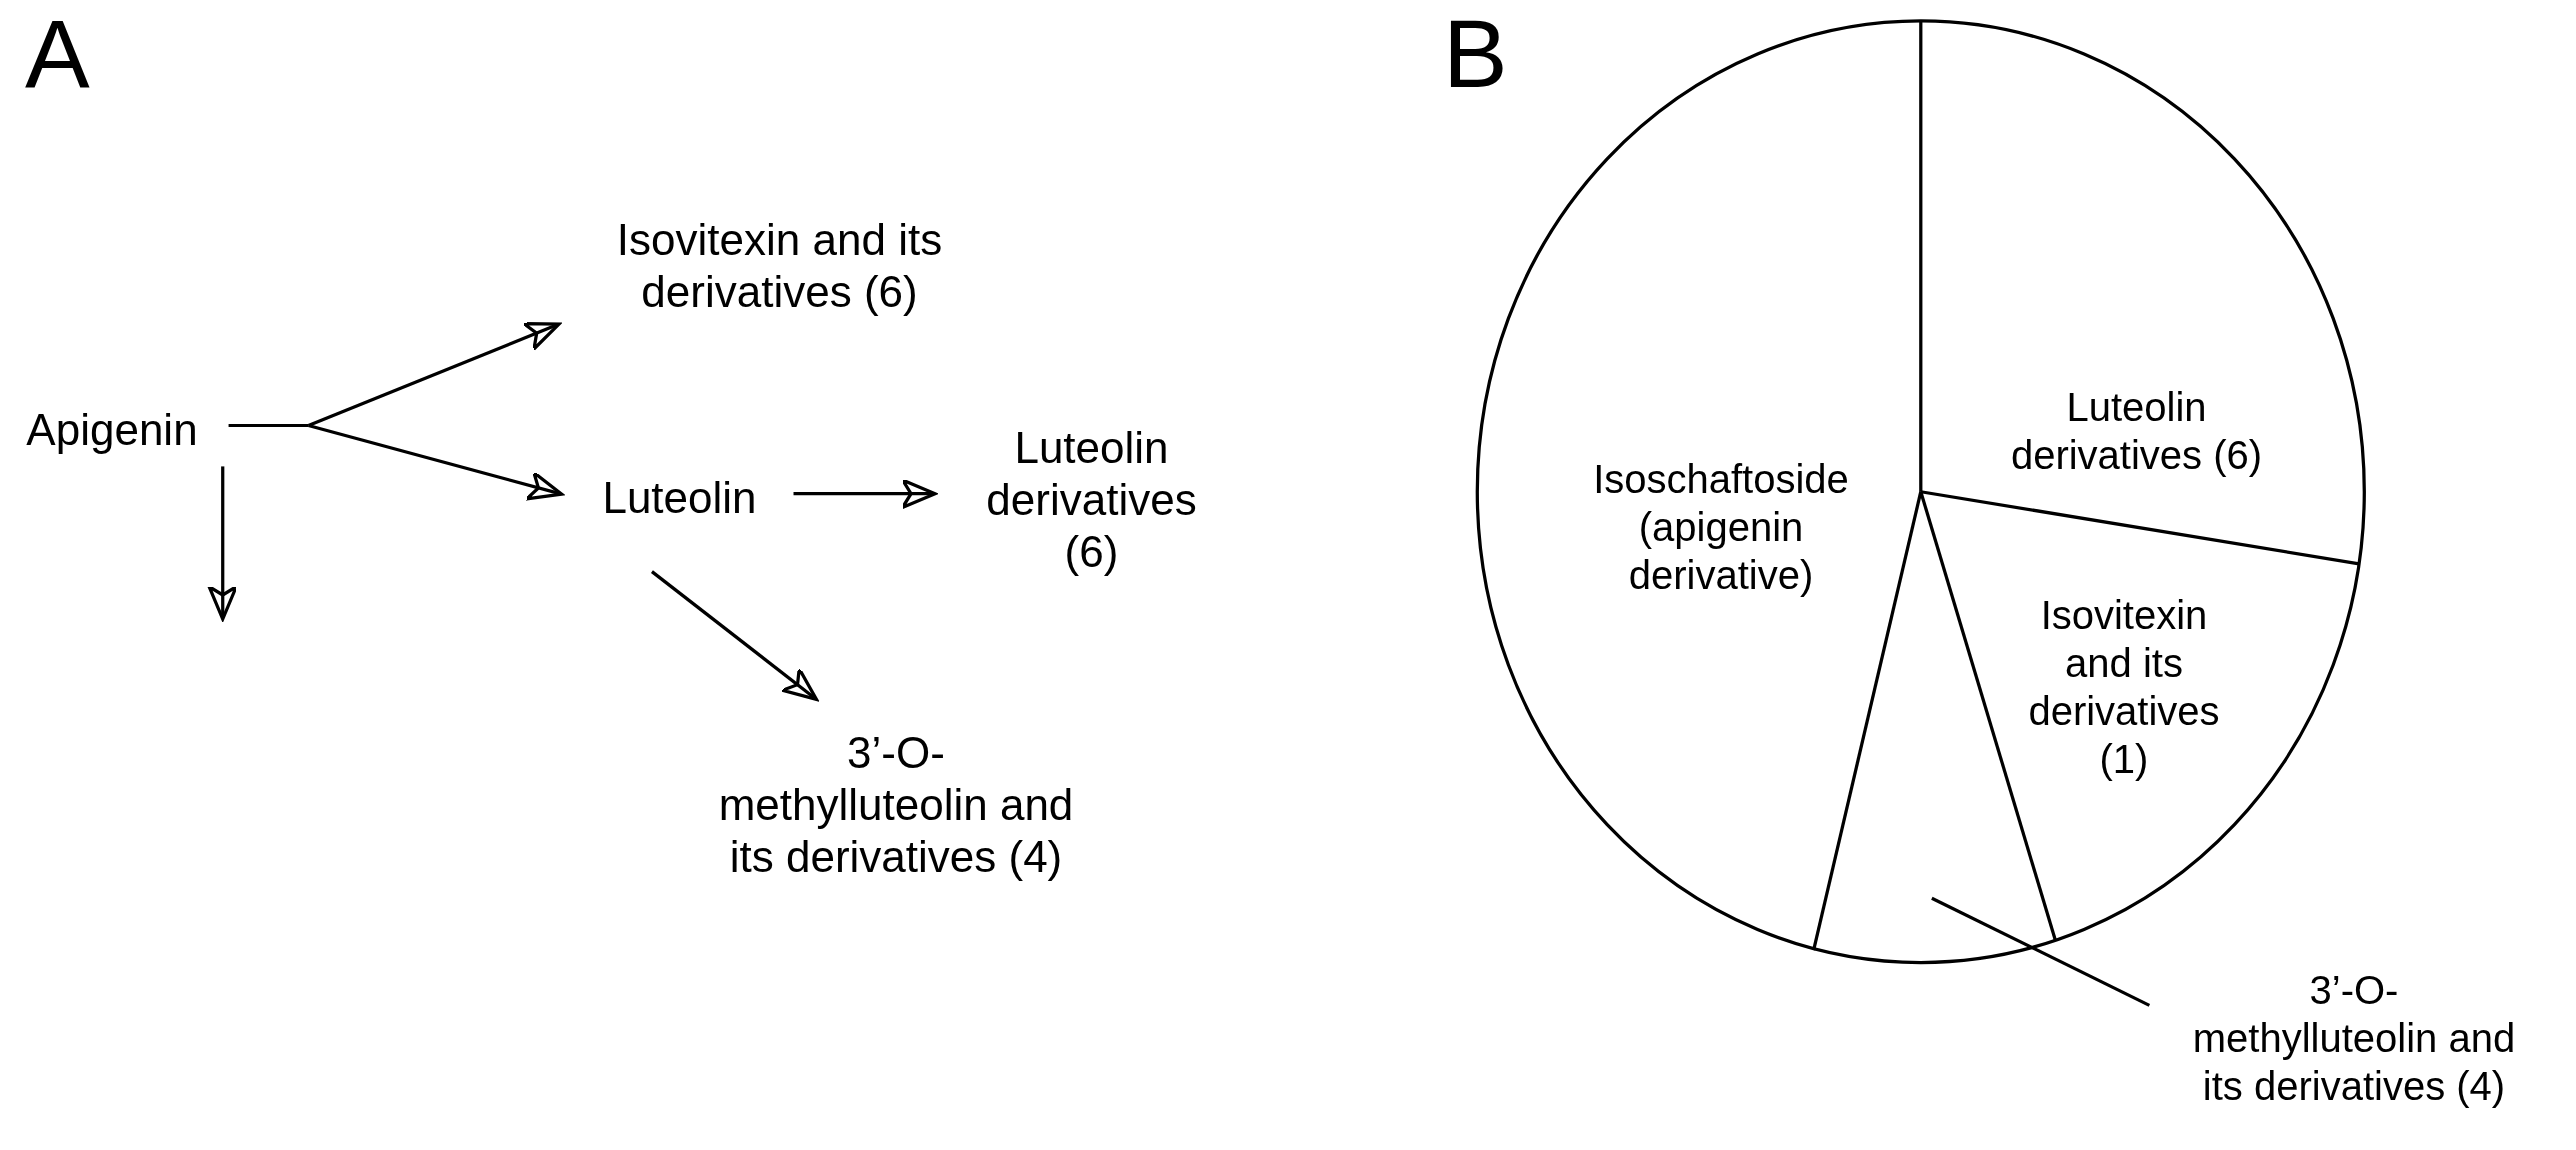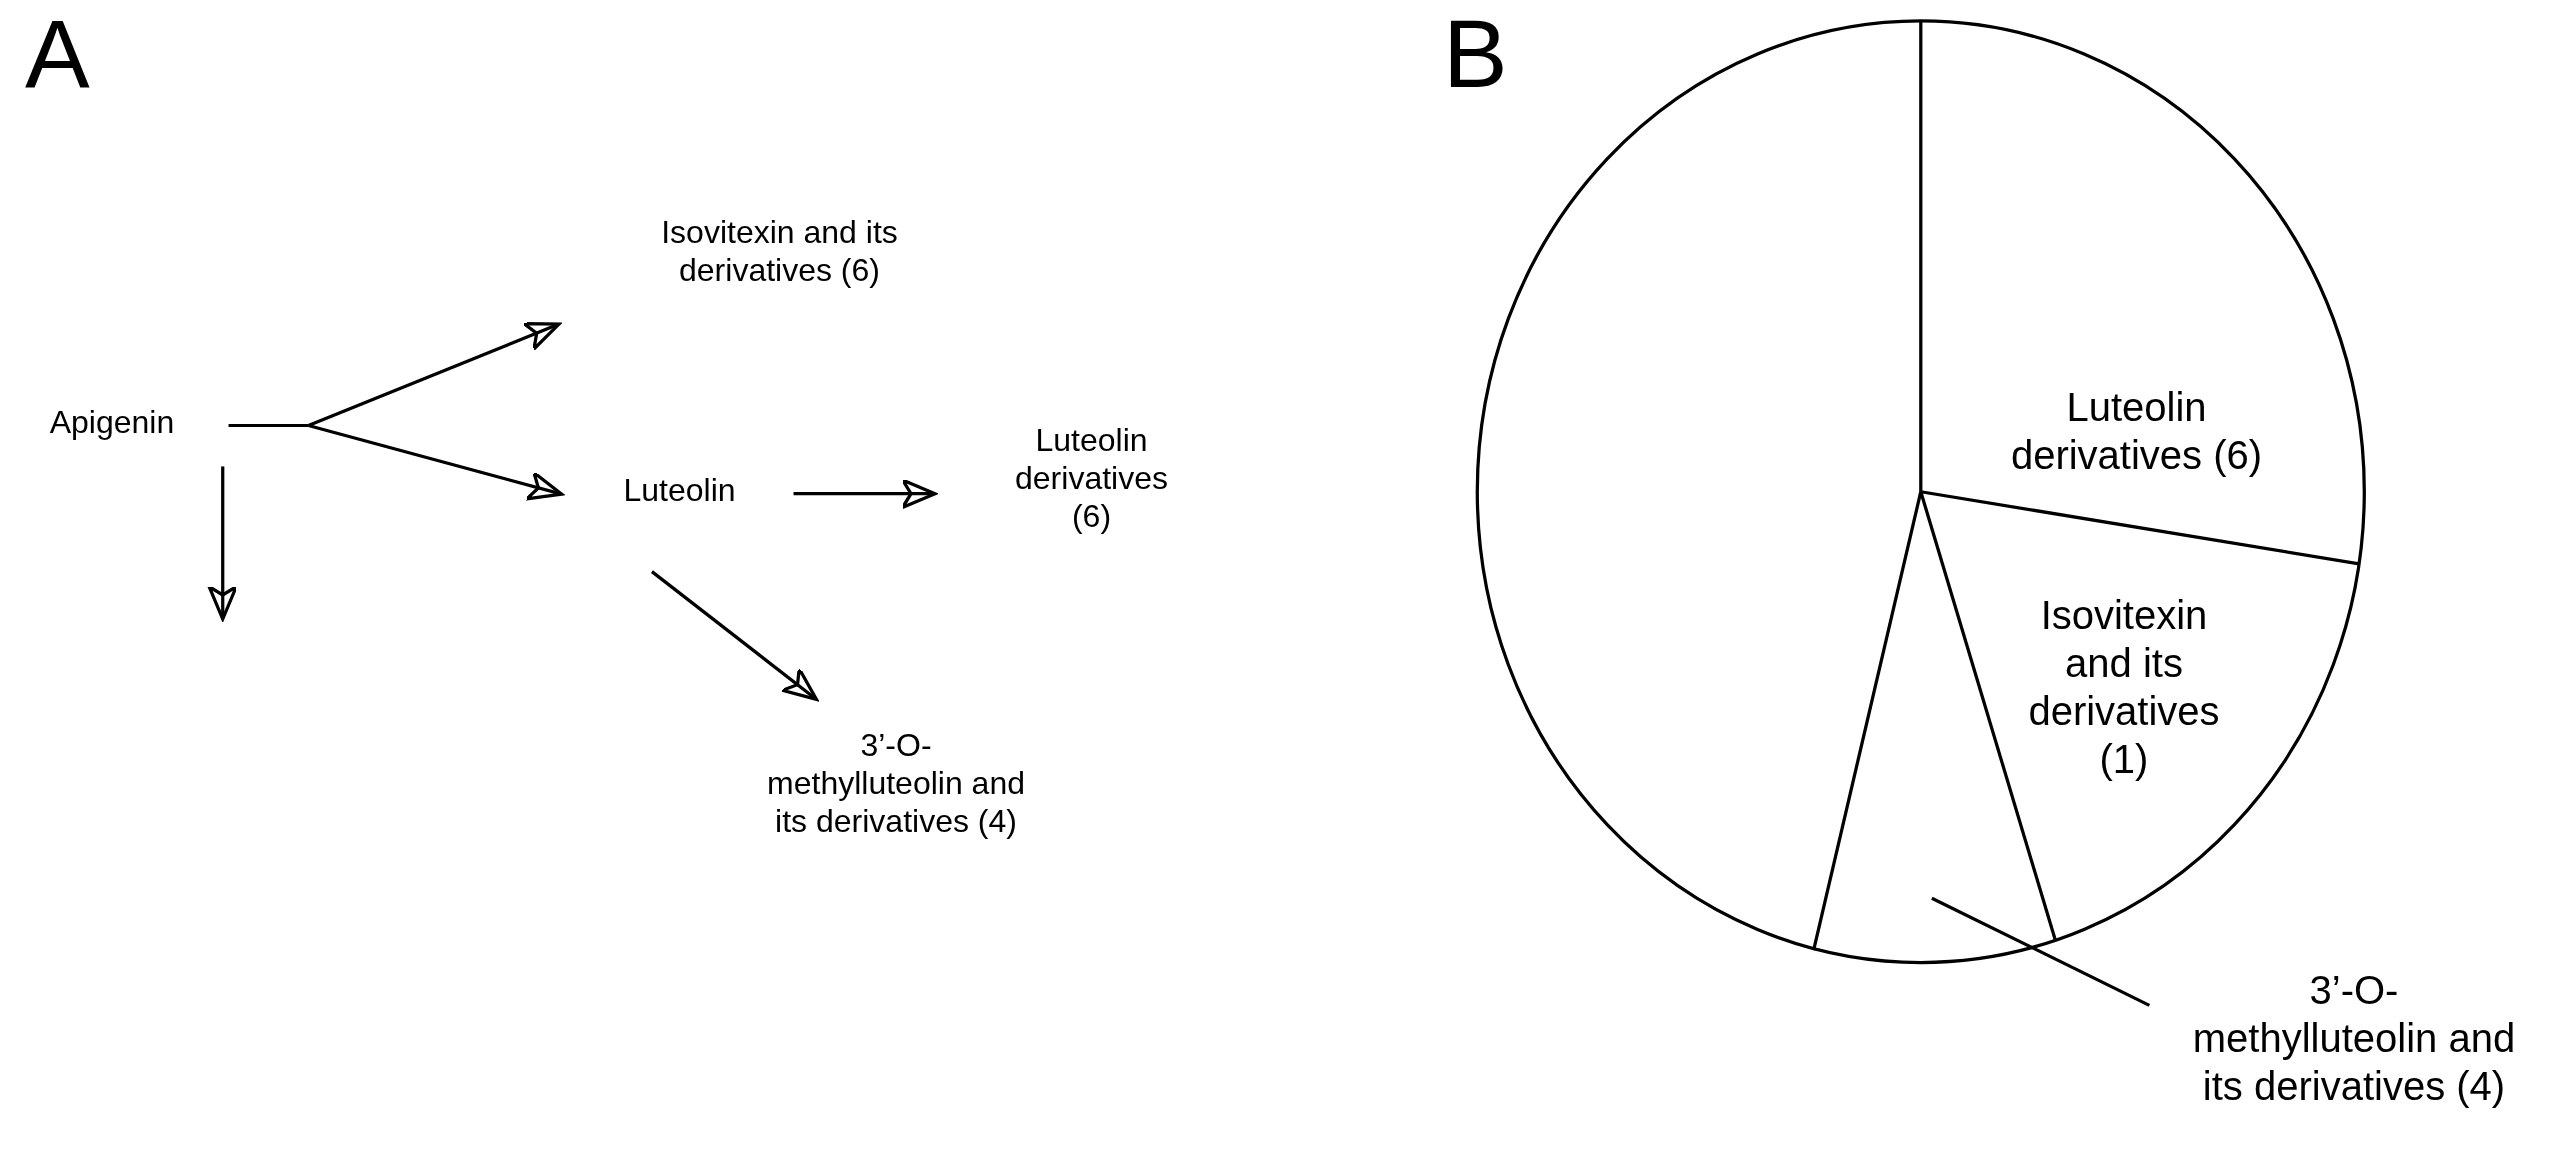--- a/index.html
+++ b/index.html
@@ -2,21 +2,21 @@
 <html style="font-size:10.4px"><head>
 <meta charset="utf-8">
 <style>
   html,body{margin:0;padding:0;background:#ffffff;}
   body{width:2576px;height:1151px;position:relative;overflow:hidden;
        font-family:"Liberation Sans","DejaVu Sans",sans-serif;color:#000000;}
   #root{position:absolute;inset:0;}
 
   .panel-letter{position:absolute;font-size:97px;line-height:1;font-weight:400;color:#000;}
 
-  .node{position:absolute;text-align:center;font-size:32px;line-height:1.18;color:#000;white-space:pre-line;}
+  .node{position:absolute;text-align:center;font-size:44px;line-height:1.18;color:#000;white-space:pre-line;}
 
   .pie-label{position:absolute;text-align:center;font-size:40px;line-height:1.2;color:#000;white-space:pre-line;}
 
   svg.layer{position:absolute;left:0;top:0;width:2576px;height:1151px;overflow:visible;}
   svg.layer line,svg.layer path,svg.layer polyline{stroke:#000;fill:none;}
 </style>
 </head>
 <body>
 
 <div id="root">
@@ -66,20 +66,23 @@
     <ellipse cx="2958" cy="757" rx="683" ry="725" fill="#ffffff" stroke="#000000" stroke-width="5"></ellipse>
 
     <line x1="2958" y1="757" x2="2958" y2="32" stroke-width="5"></line>
     <line x1="2958" y1="757" x2="3633" y2="868" stroke-width="5"></line>
     <line x1="2958" y1="757" x2="3165" y2="1447" stroke-width="5"></line>
     <line x1="2958" y1="757" x2="2793" y2="1463" stroke-width="5"></line>
 
     <line x1="2975" y1="1383" x2="3310" y2="1548" stroke-width="5"></line>
   </svg>
 
+  <div class="pie-label" style="left:1539px;top:455px;width:364px;">Isoschaftoside
+(apigenin
+derivative)</div>
 
   <div class="pie-label" style="left:1961px;top:383px;width:351px;">Luteolin
 derivatives (6)</div>
 
   <div class="pie-label" style="left:1981px;top:591px;width:286px;">Isovitexin
 and its
 derivatives
 (1)</div>
 
   <div class="pie-label" style="left:2130px;top:966px;width:448px;text-align:center;">3’-O-

